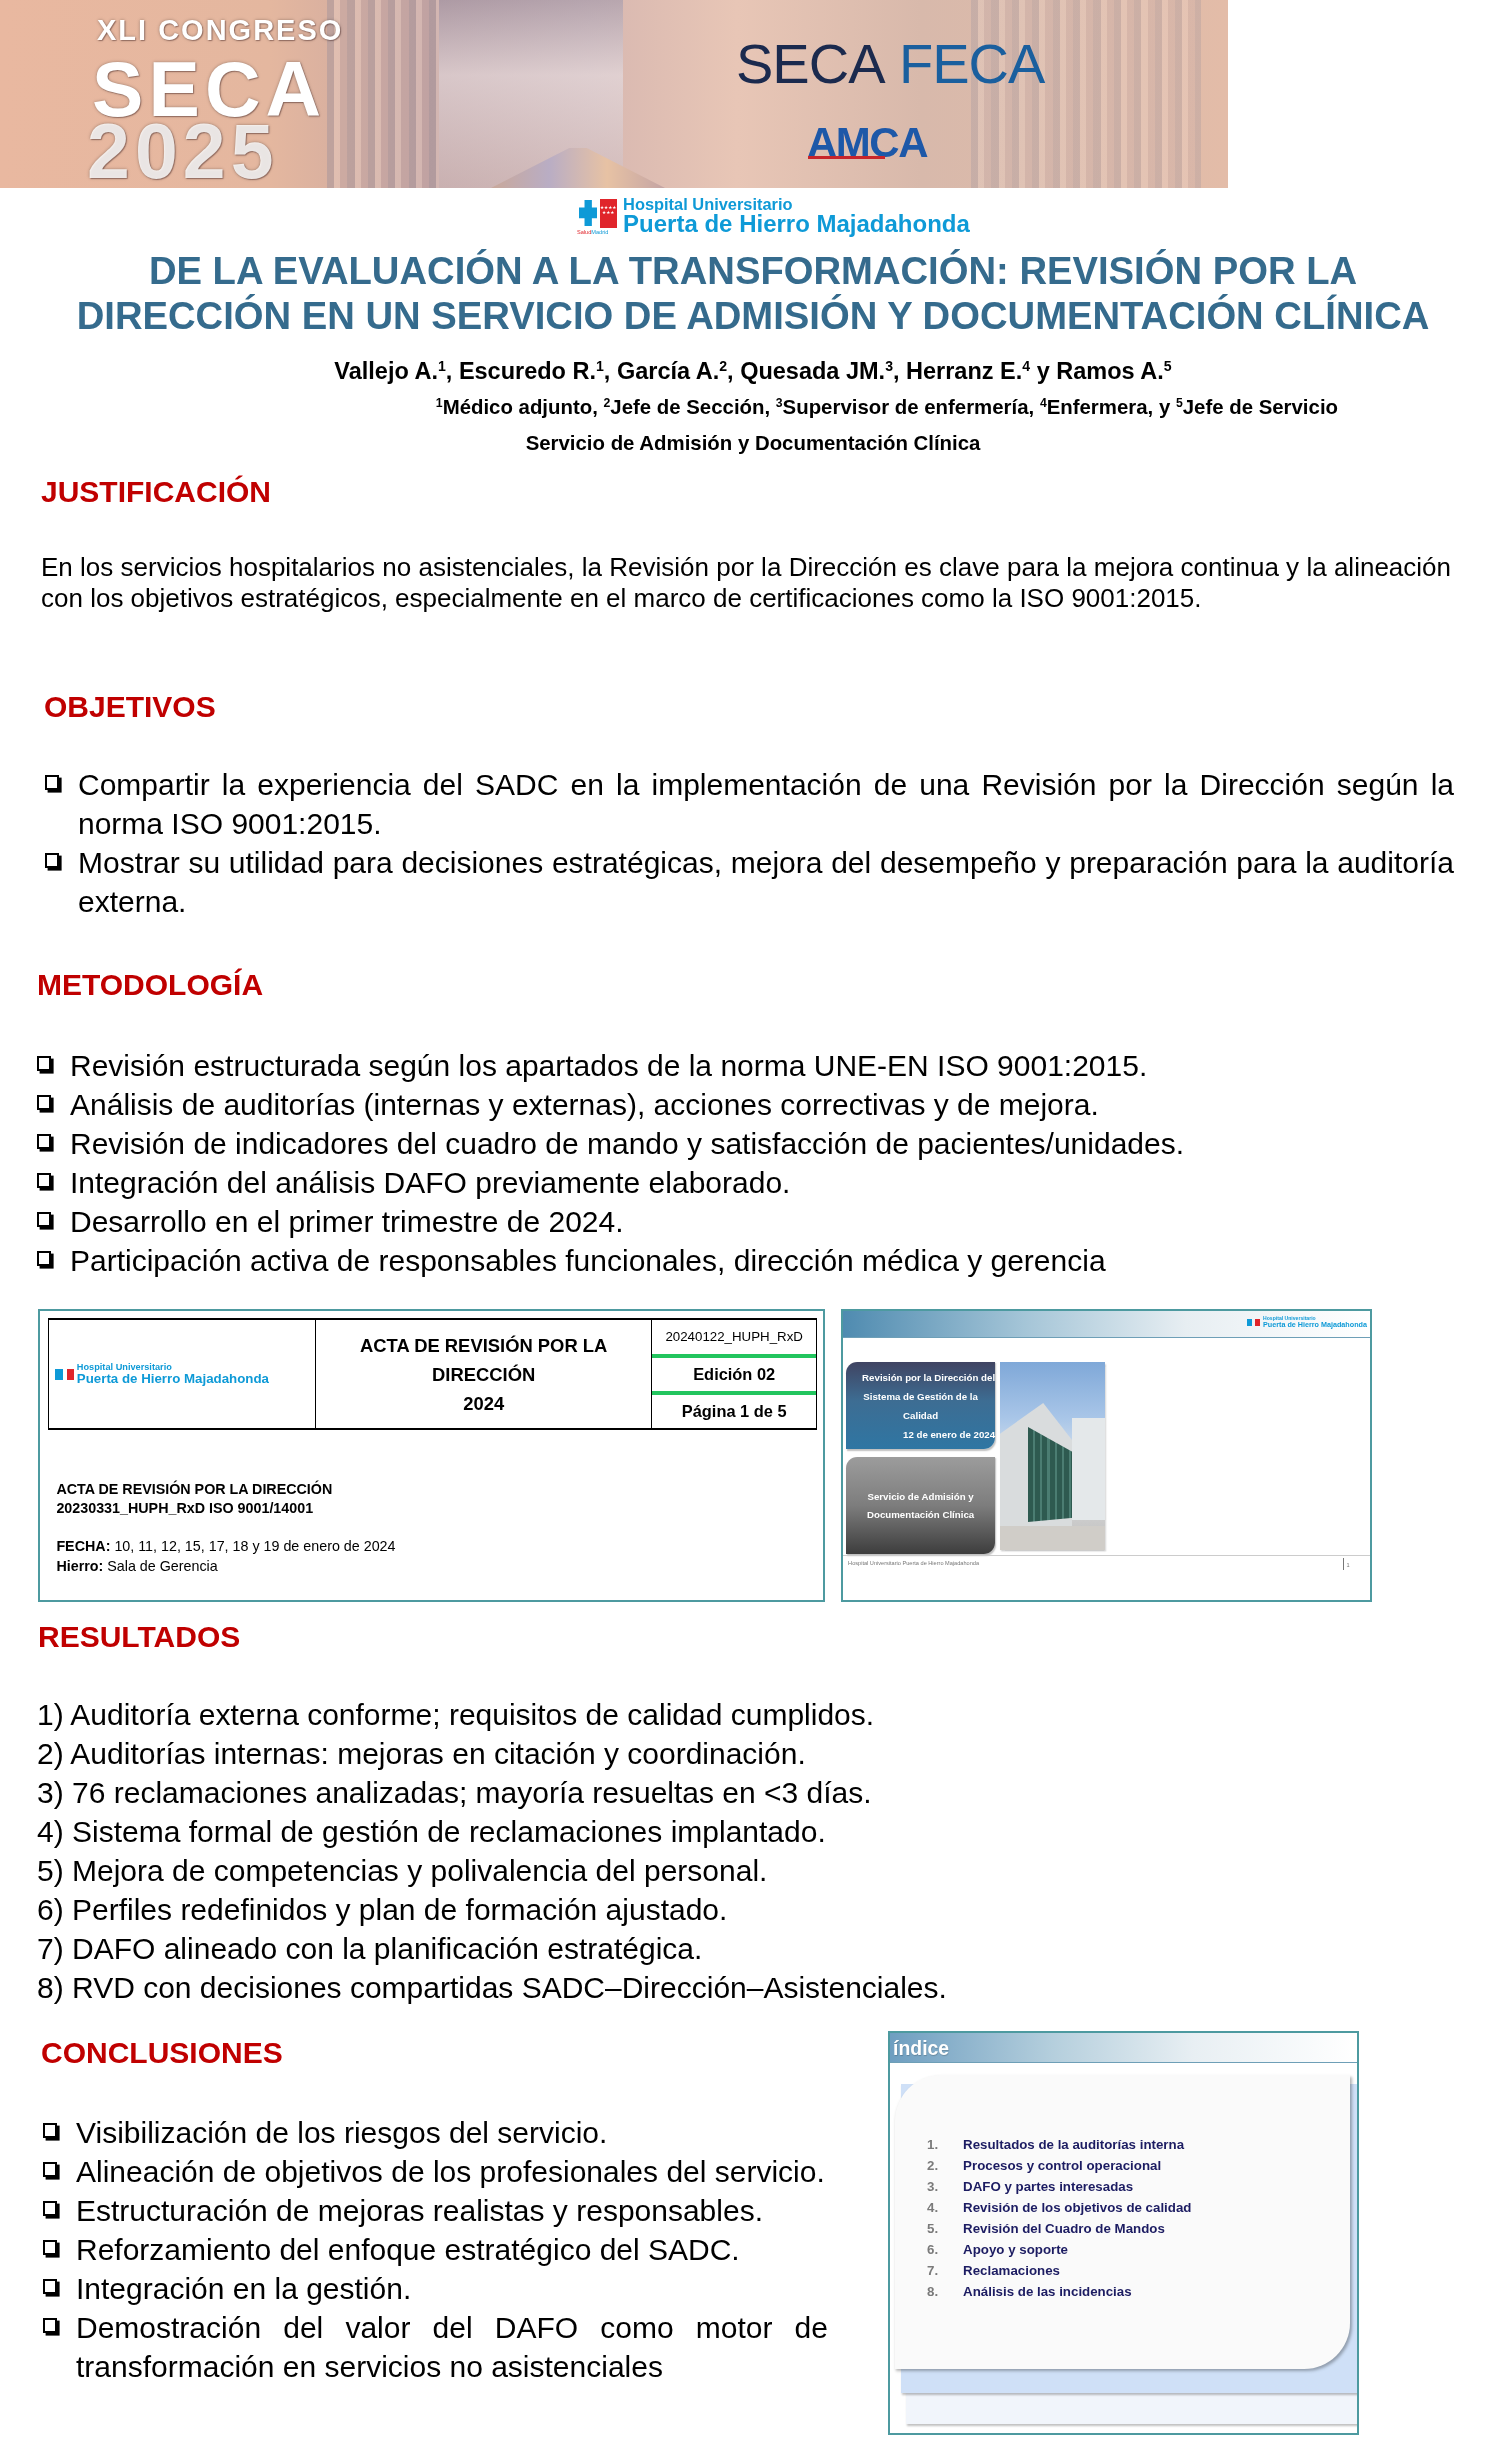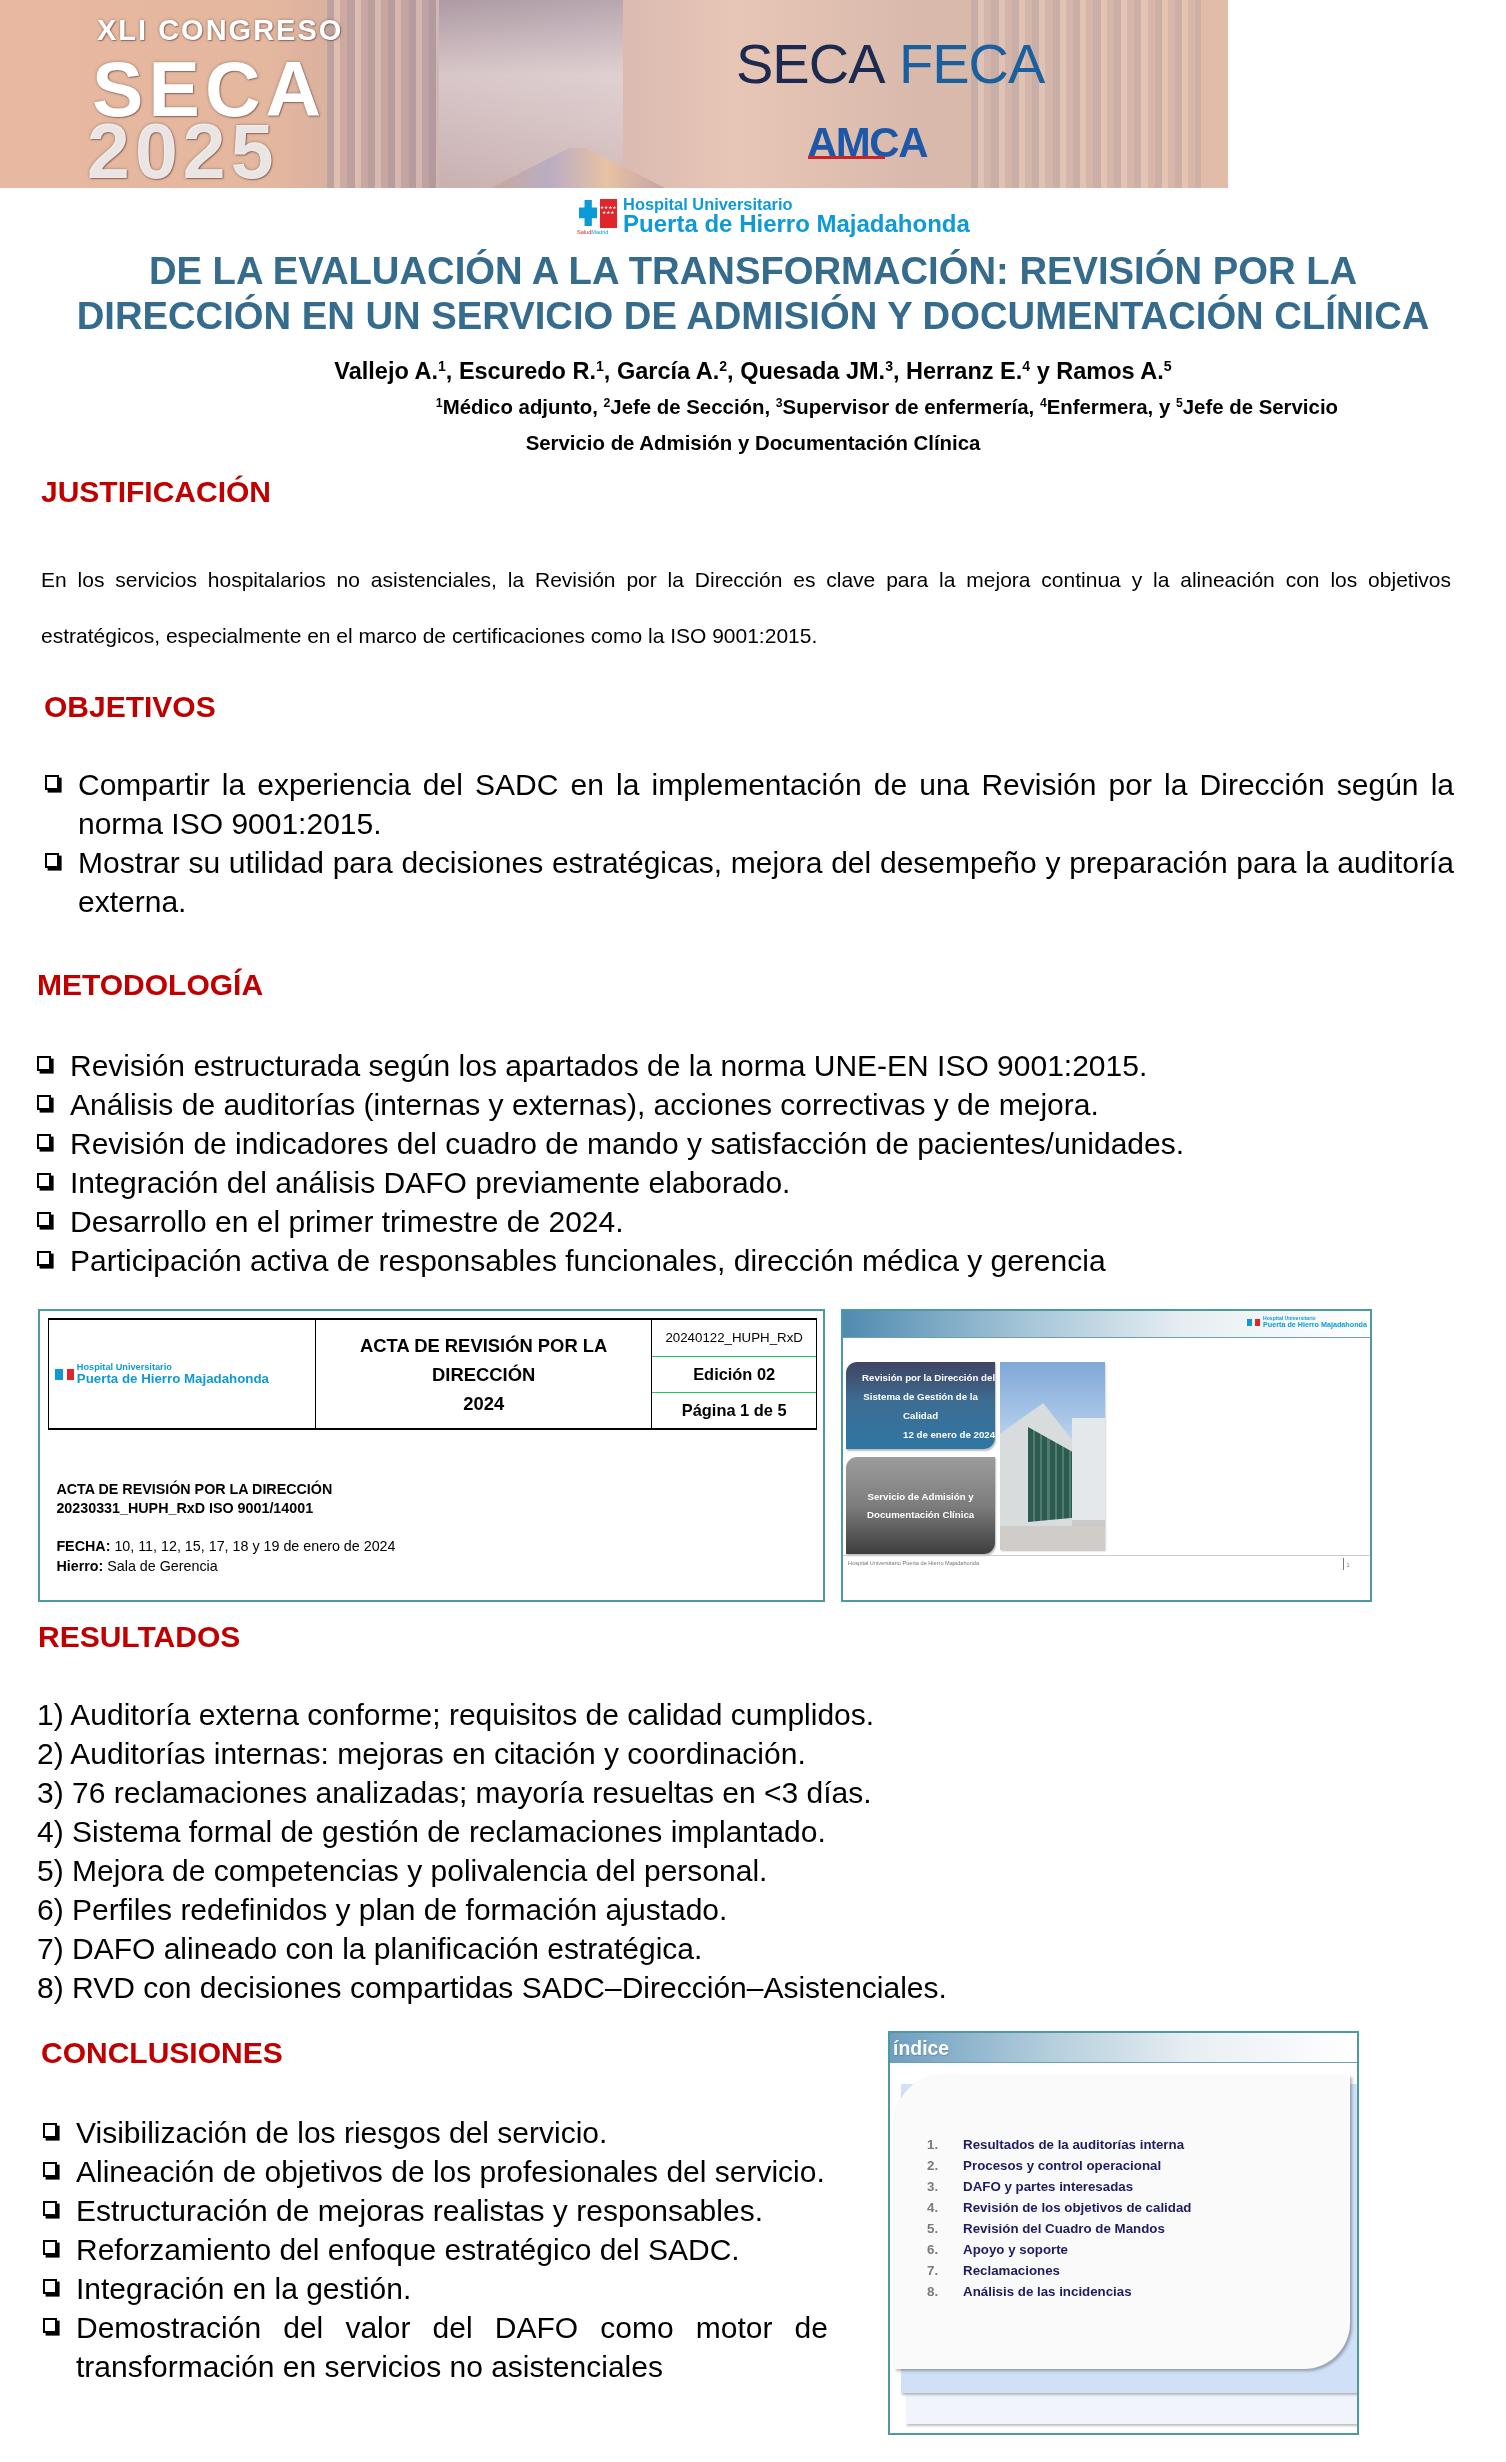--- a/index.html
+++ b/index.html
@@ -40,38 +40,38 @@
   .hosp-text .l2 { font-size:24px; }
 
   
   .title { left:0; width:1506px; top:248px; text-align:center; color:#356b8d; font-weight:bold; font-size:39px; line-height:45px; transform:scaleX(0.98); }
   .authors { left:0; width:1506px; top:358px; text-align:center; font-weight:bold; font-size:23.5px; }
   .roles { left:0; width:1338px; top:396px; text-align:right; font-weight:bold; font-size:20.4px; }
   .dept { left:0; width:1506px; top:432px; text-align:center; font-weight:bold; font-size:20.4px; }
   sup { font-size:60%; vertical-align: 0.55em; line-height:0; }
 
   .section-h { color:#c00000; font-weight:bold; font-size:30px; }
-  .body-text { font-size:21px; line-height:56px; }
+  .body-text { font-size:26px; line-height:31px; }
   .justify { text-align:justify; text-align-last:left; }
 
   ul.chk { list-style:none; margin:0; padding:0; }
   ul.chk li { position:relative; padding-left:37px; font-size:30px; line-height:39px; }
   ul.chk li .box { position:absolute; left:4.1px; top:10.2px; width:14.3px; height:15.3px; border:2px solid #000; box-sizing:border-box; box-shadow:2.6px 2.6px 0 #000; background:#fff; }
   ul.obj li { text-align:justify; text-align-last:left; }
 
   ol.res { list-style:none; margin:0; padding:0; }
   ol.res li { font-size:30px; line-height:39px; }
 
   
   .acta { left:38px; top:1309px; width:787px; height:293px; border:2.6px solid #4d9aa0; box-sizing:border-box; background:#fff; font-family:"Liberation Sans", sans-serif; }
   .acta-table { position:absolute; left:8.2px; top:7.2px; width:769px; height:112px; border-top:2.6px solid #000; border-bottom:2.6px solid #000; border-left:1px solid #000; border-right:1px solid #000; box-sizing:border-box; display:flex; }
   .acta-c1 { width:267px; border-right:1px solid #000; display:flex; align-items:center; padding-left:6.1px; box-sizing:border-box; }
   .acta-c2 { width:335px; border-right:1px solid #000; display:flex; align-items:center; justify-content:center; text-align:center; font-weight:bold; font-size:18.4px; line-height:29px; }
   .acta-c3 { flex:1; display:flex; flex-direction:column; }
-  .acta-c3 div { flex:1; display:flex; align-items:center; justify-content:center; font-size:13.3px; border-bottom:1px solid #22c55e; }
+  .acta-c3 div { flex:1; display:flex; align-items:center; justify-content:center; font-size:13.3px; border-bottom:4px solid #22c55e; }
   .acta-c3 div:last-child { border-bottom:none; }
   .acta-c3 .b { font-weight:bold; font-size:16.4px; }
   .mini-logo { display:flex; align-items:center; gap:3.1px; }
   .mini-logo .mc { width:8.2px; height:11.2px; background:#0e9ad7; }
   .mini-logo .mf { width:7.2px; height:11.2px; background:#e0252b; }
   .mini-logo .mt { color:#0e9ad7; font-weight:bold; line-height:1; }
   .acta-lines { position:absolute; left:16.4px; top:169px; font-size:14.3px; line-height:19.4px; }
   .acta-lines .b { font-weight:bold; }
 
   

